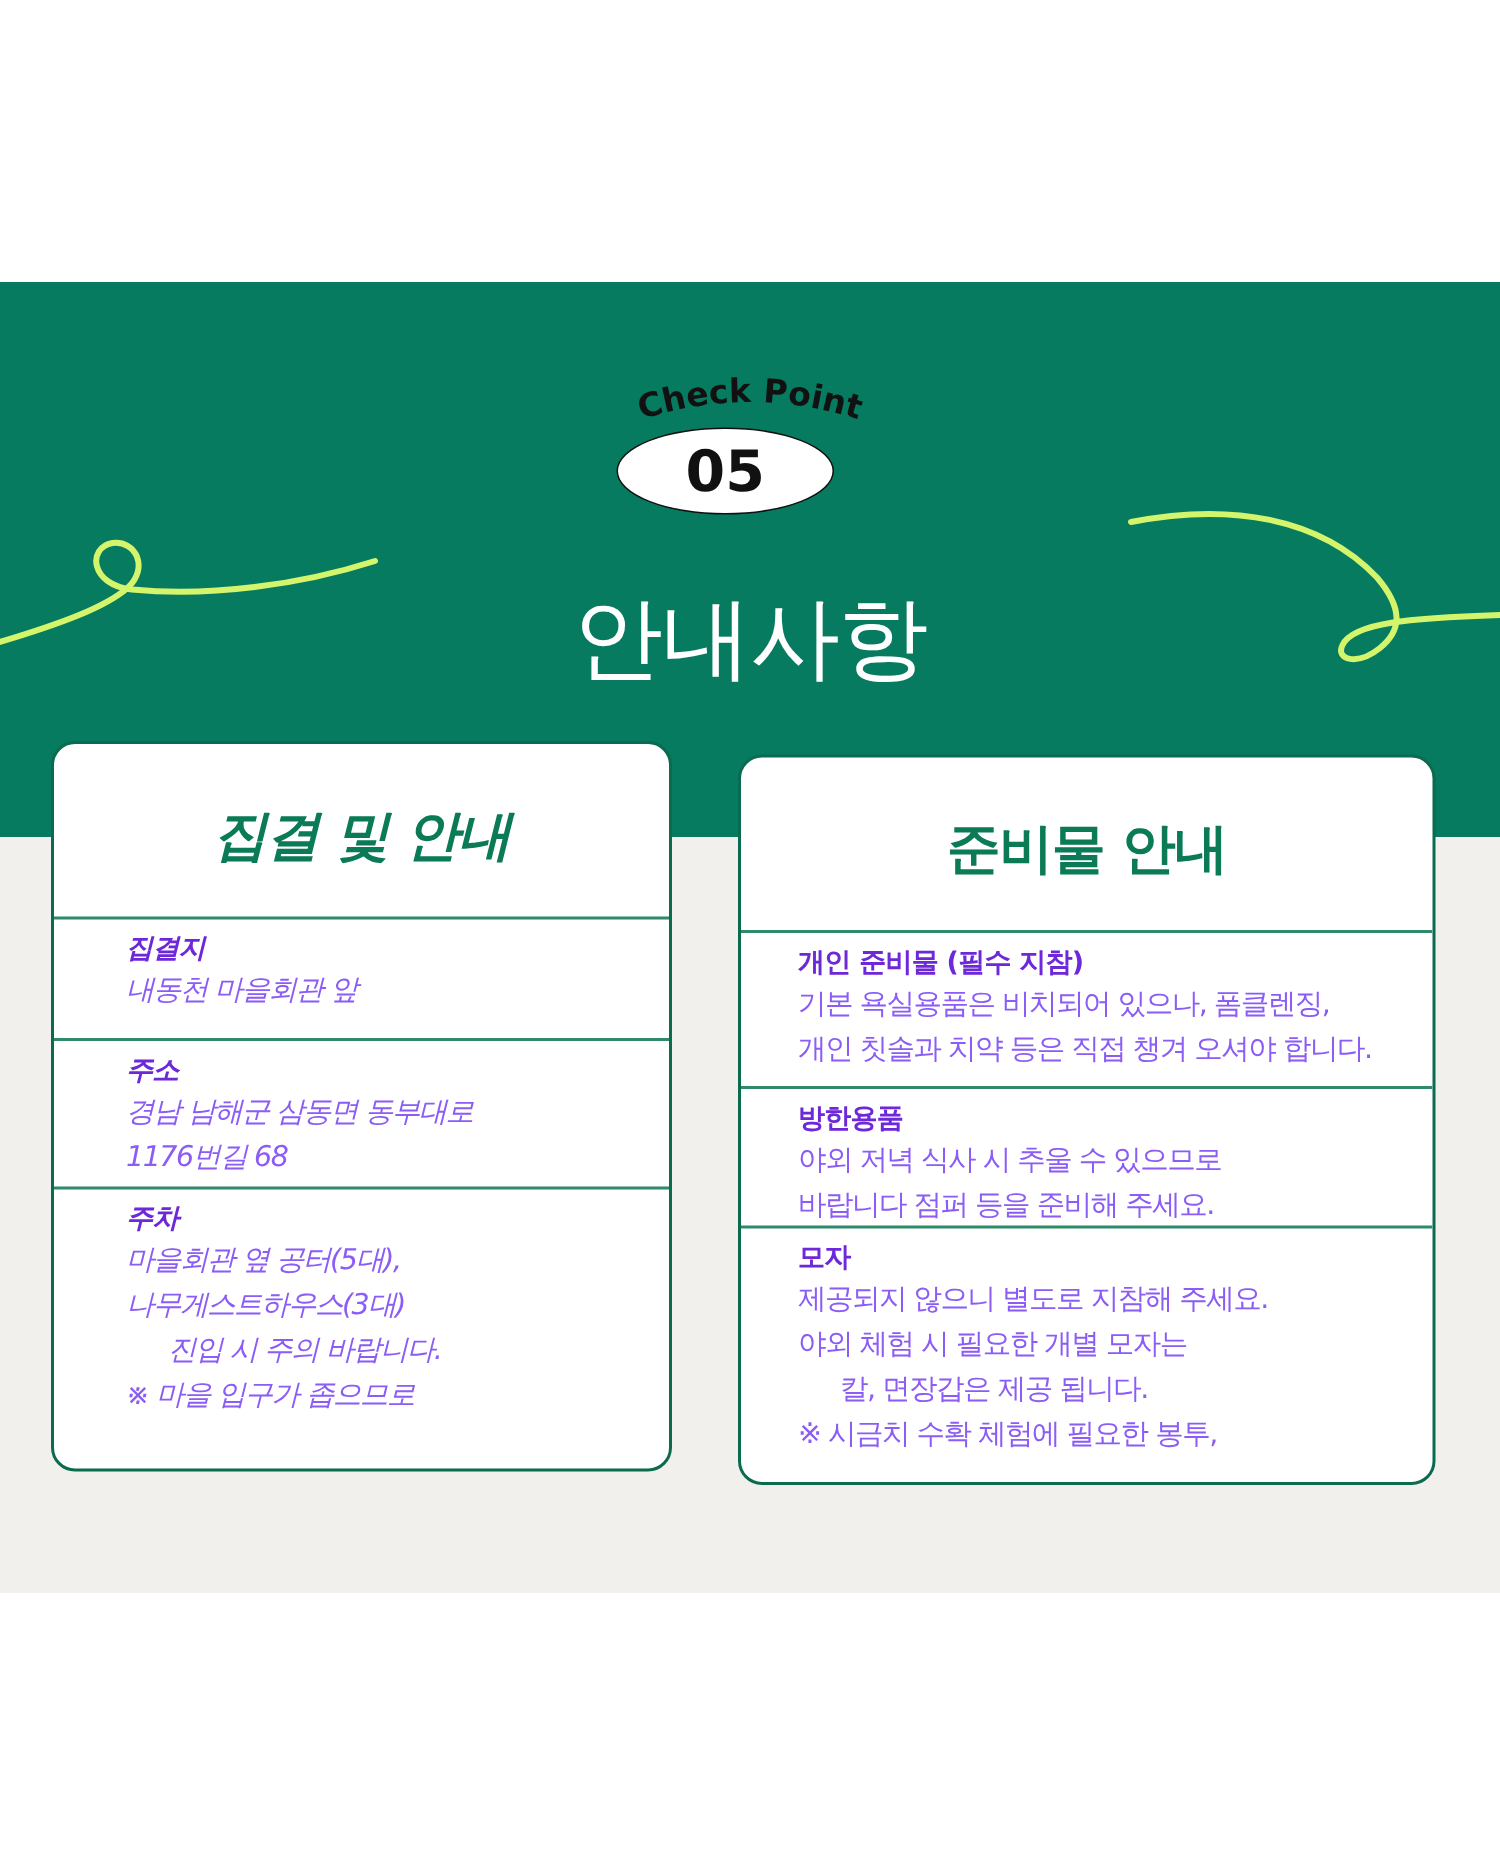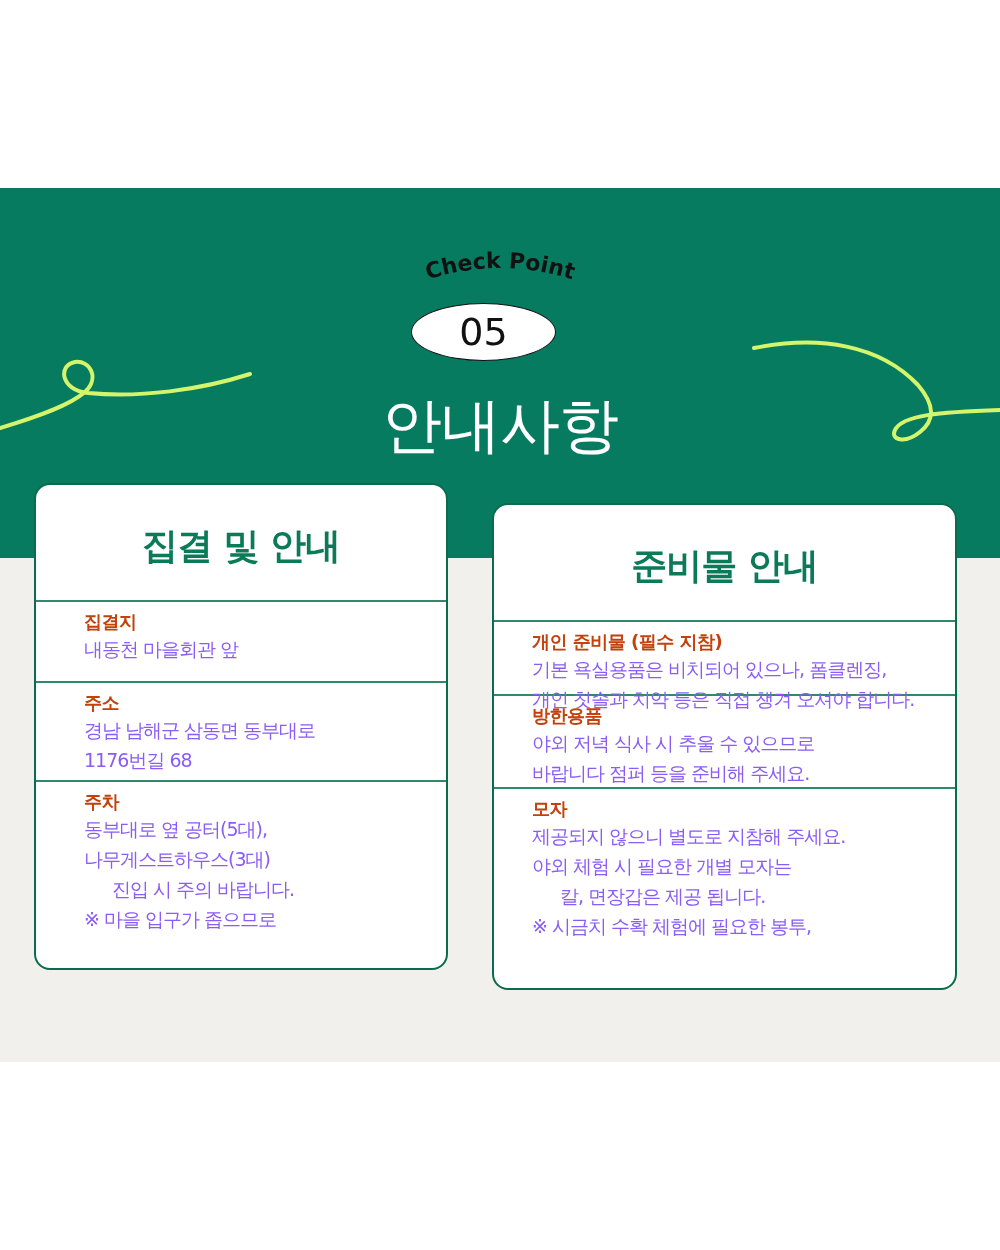--- a/index.html
+++ b/index.html
@@ -10,60 +10,60 @@
   .green-band { position: absolute; left: 0; top: 188px; width: 1000px; height: 370px; background: #077b60; }
   .beige-band { position: absolute; left: 0; top: 558px; width: 1000px; height: 504px; background: #f1f0ec; }
   .bottom-white { position: absolute; left: 0; top: 1062px; width: 1000px; height: 188px; background: #ffffff; }
 
   .deco { position: absolute; left: 0; top: 0; width: 1000px; height: 1250px; pointer-events: none; }
 
   .checkpoint-arc { position: absolute; left: 390px; top: 248px; width: 220px; height: 60px; }
   .checkpoint-arc text { font-family: "DejaVu Sans", sans-serif; font-weight: bold; font-size: 22px; fill: #111; }
 
   .badge {
-    position: absolute; left: 411px; top: 303px; width: 145px; height: 58px;
+    position: absolute; left: 411px; top: 285px; width: 145px; height: 58px;
     background: #ffffff; border: 1.5px solid #111; border-radius: 50%;
     display: flex; align-items: center; justify-content: center;
-    font-family: "DejaVu Sans", sans-serif; font-weight: normal; font-size: 38px; color: #111;
+    font-family: "DejaVu Sans", sans-serif; font-weight: bold; font-size: 38px; color: #111;
   }
 
   .main-title {
     position: absolute; left: 0; top: 386px; width: 1000px; text-align: center;
     color: #ffffff; font-size: 60px; font-weight: normal; letter-spacing: -1px;
     font-family: "DejaVu Sans", sans-serif;
   }
 
   .card {
     position: absolute; background: #ffffff; border: 2px solid #0b6b4e; border-radius: 16px;
     overflow: hidden;
   }
-  .card.left { left: 34px; top: 483px; width: 414px; height: 487px; }
+  .card.left { left: 34px; top: 494px; width: 414px; height: 487px; font-style: italic; }
   .card.right { left: 492px; top: 503px; width: 465px; height: 487px; }
 
   .card-title {
     height: 115px; display: flex; align-items: center; justify-content: center;
     color: #0b7a56; font-weight: bold; font-size: 36px; letter-spacing: -1px;
     font-family: "DejaVu Sans", sans-serif; padding-top: 8px;
   }
   .section { border-top: 2px solid #2f8a6a; padding: 8px 0 0 48px; }
   .card.right .section { padding-left: 38px; }
 
   .section-label {
-    color: #c2410c; font-weight: bold; font-size: 18px; line-height: 24px;
+    color: #6d28d9; font-weight: bold; font-size: 18px; line-height: 24px;
     letter-spacing: -0.5px;
   }
   .section-line {
     color: #8b5cf6; font-size: 19px; line-height: 30px; letter-spacing: -1px;
     white-space: nowrap;
   }
   .section-line.indent { padding-left: 28px; }
 
   .left .s1 { height: 81px; }
   .left .s2 { height: 99px; }
-  .right .s1 { height: 74px; }
+  .right .s1 { height: 104px; }
   .right .s2 { height: 93px; }
 </style>
 </head>
 <body>
 
 <div class="top-white"></div>
 <div class="green-band"></div>
 <div class="beige-band"></div>
 <div class="bottom-white"></div>
 
@@ -92,21 +92,21 @@
   </div>
 
   <div class="section s2">
     <div class="section-label">주소</div>
     <div class="section-line">경남 남해군 삼동면 동부대로</div>
     <div class="section-line">1176번길 68</div>
   </div>
 
   <div class="section s3">
     <div class="section-label">주차</div>
-    <div class="section-line">동부대로 옆 공터(5대),</div>
+    <div class="section-line">마을회관 옆 공터(5대),</div>
     <div class="section-line">나무게스트하우스(3대)</div>
     <div class="section-line indent">진입 시 주의 바랍니다.</div>
     <div class="section-line">※ 마을 입구가 좁으므로</div>
   </div>
 </div>
 
 <div class="card right">
   <div class="card-title">준비물 안내</div>
 
   <div class="section s1">

